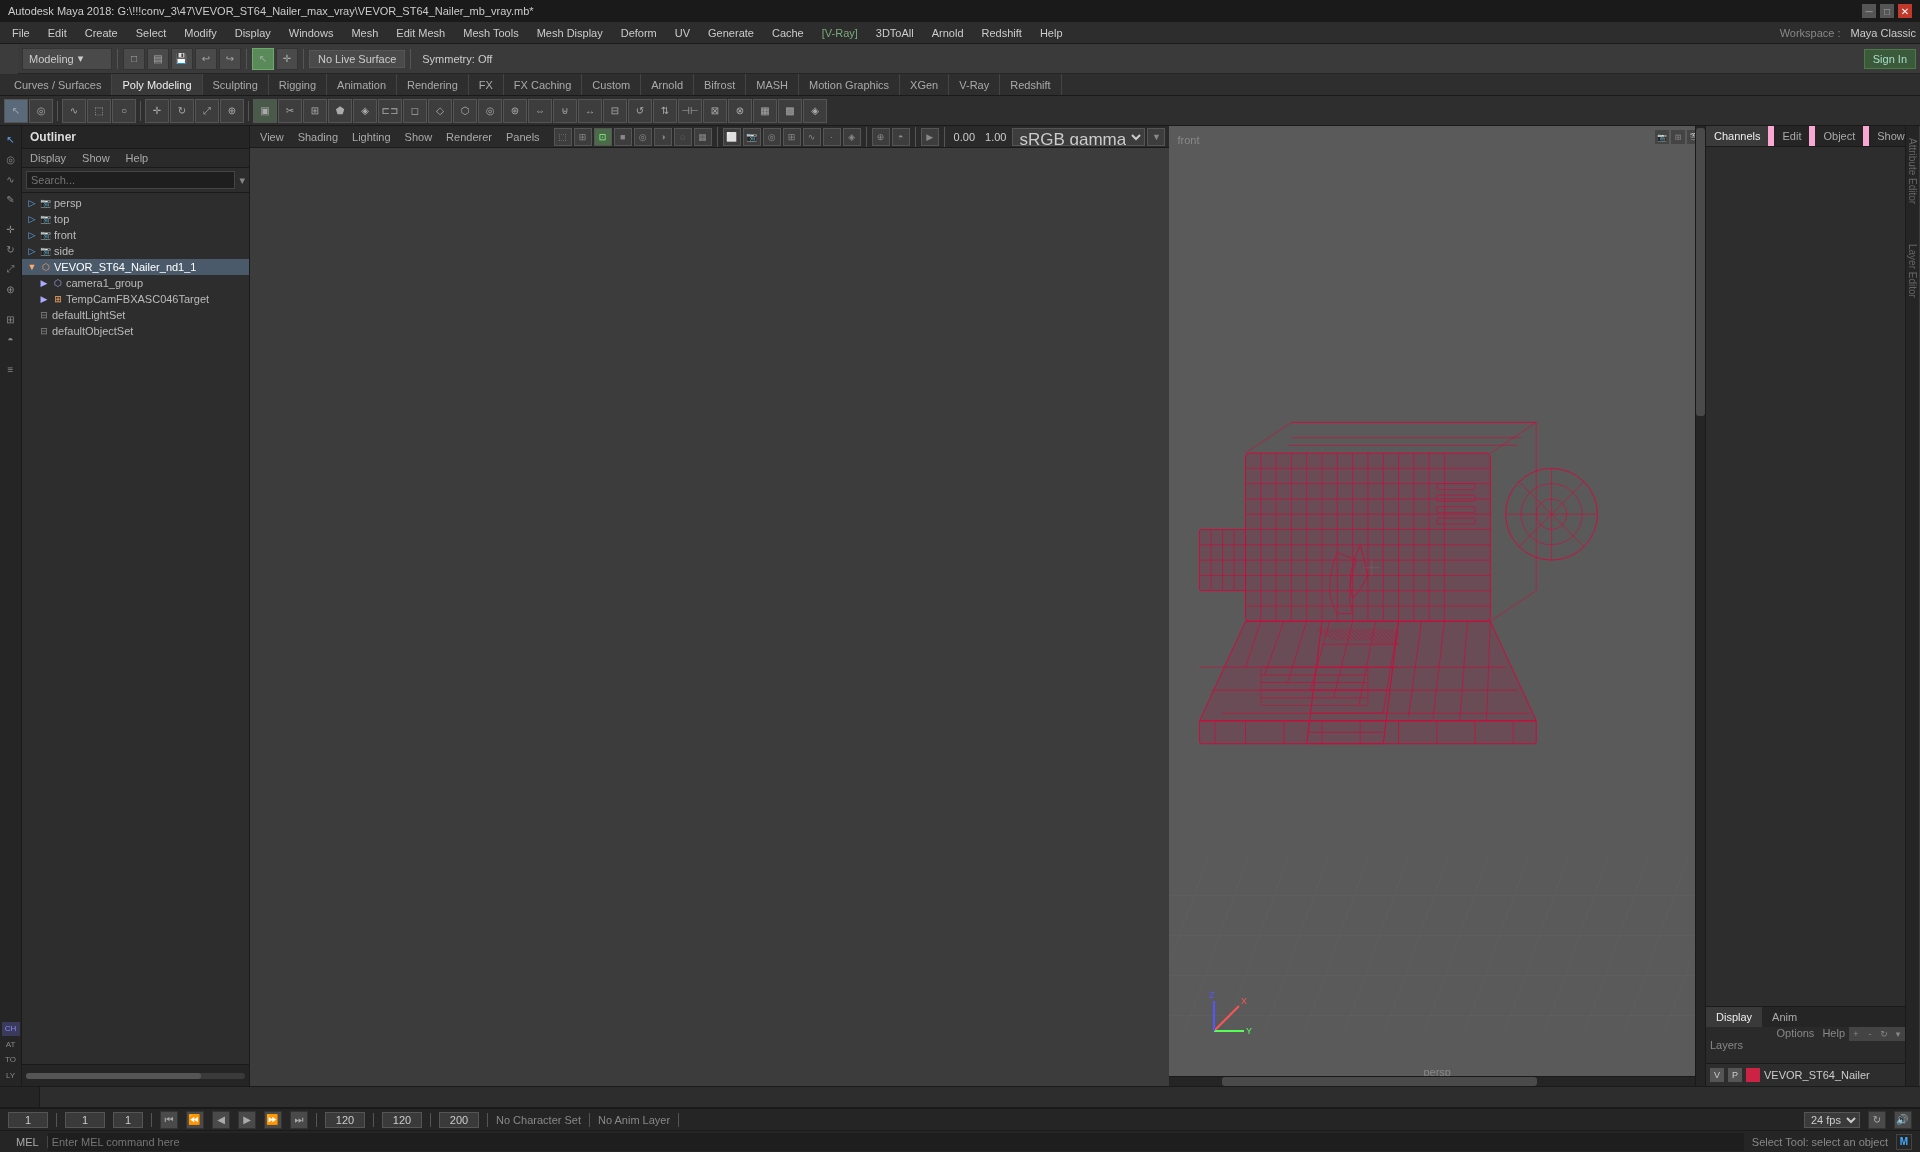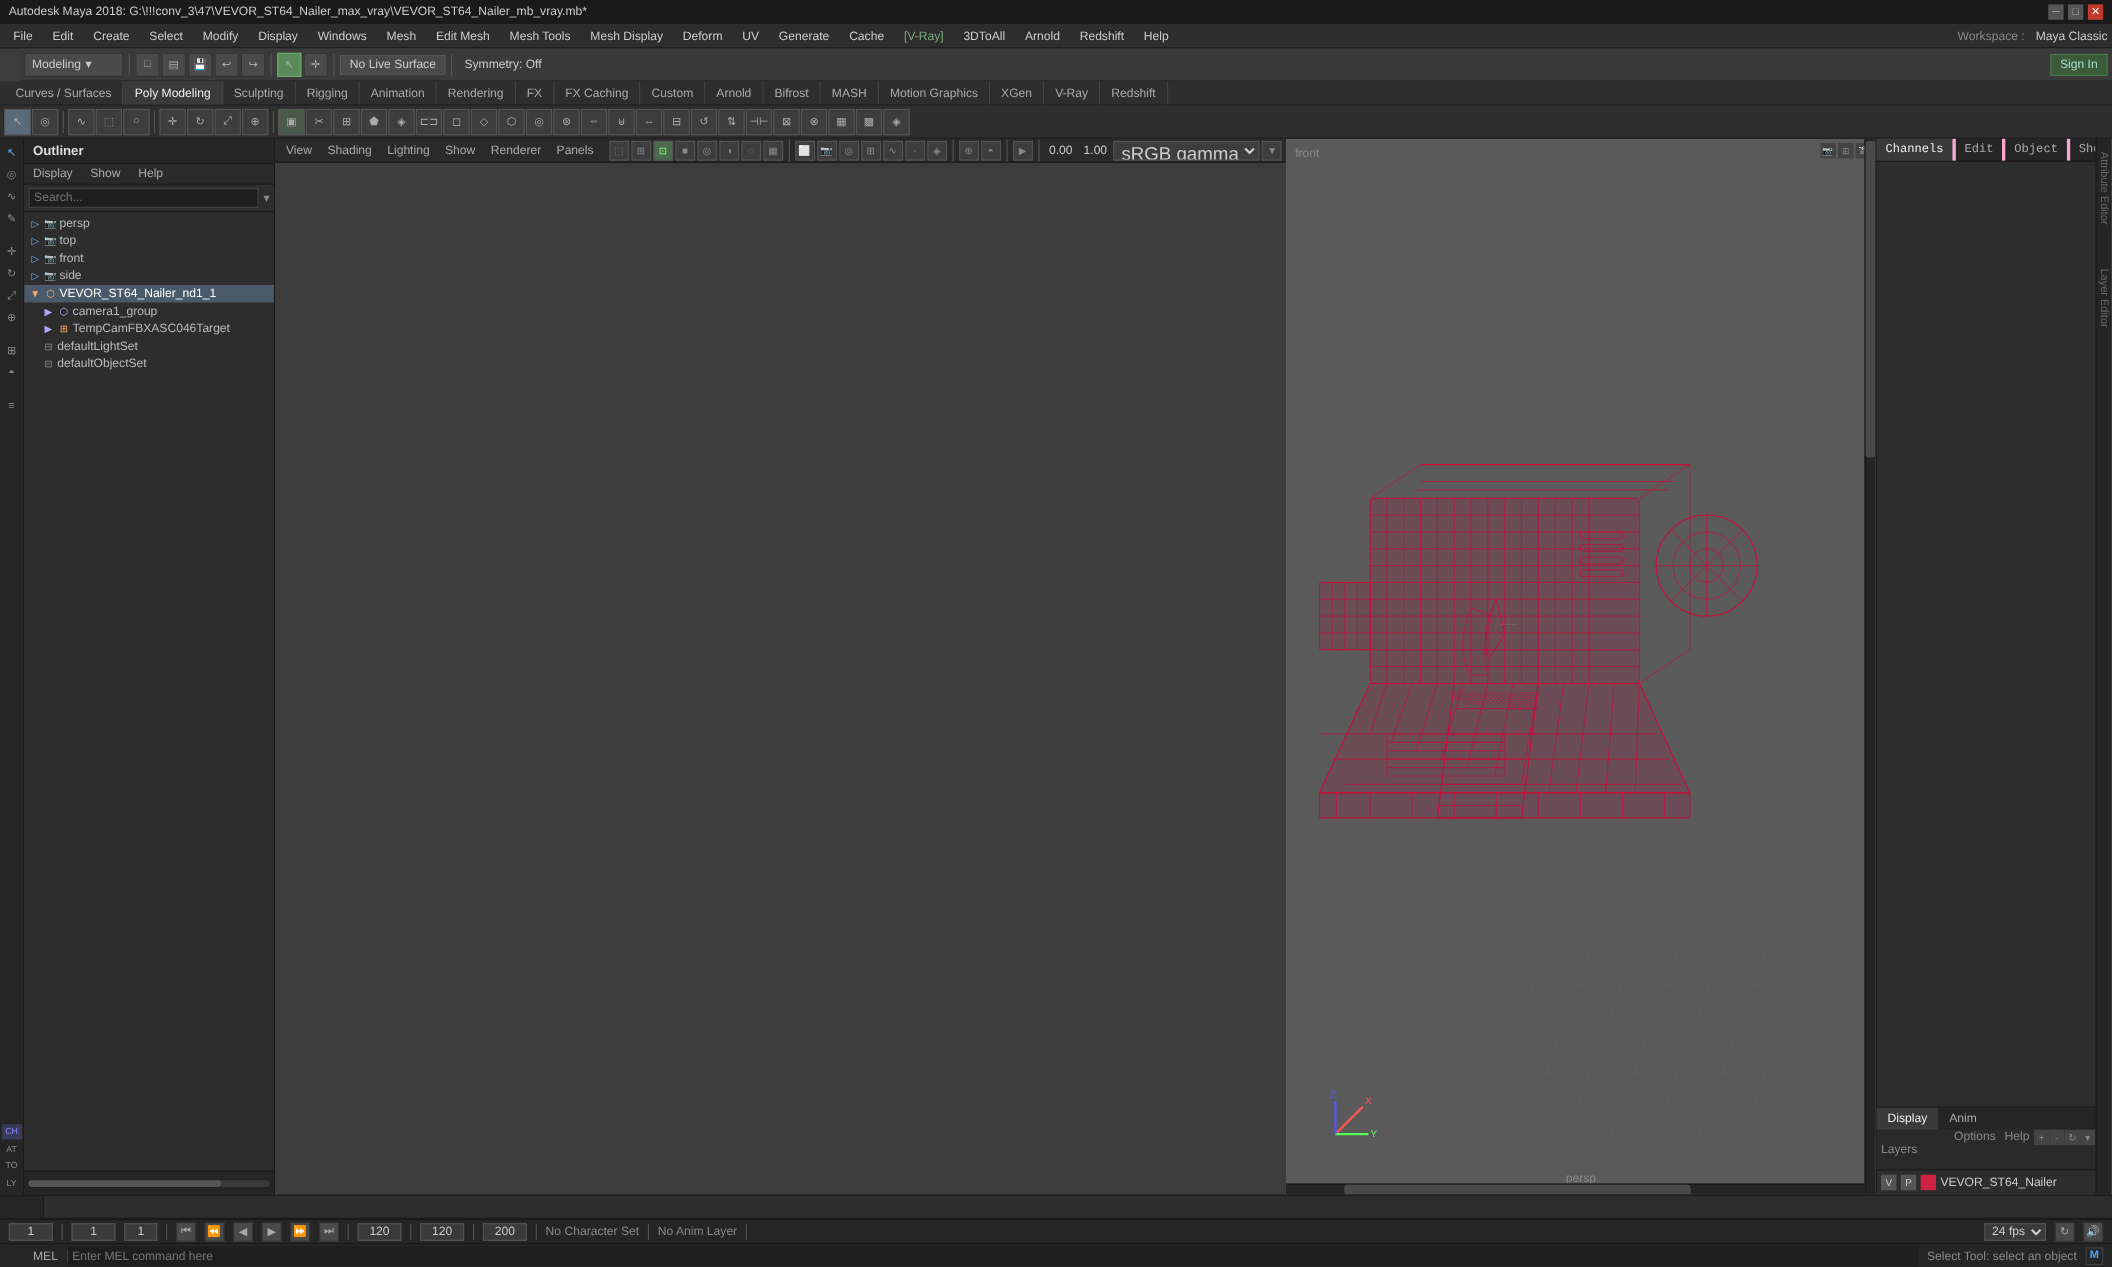--- a/index.html
+++ b/index.html
@@ -310,22 +310,21 @@
     #right-panel-tabs {
       display: flex;
       background: #252525;
       border-bottom: 1px solid #1a1a1a;
     }
     .right-tab {
       padding: 4px 8px;
       font-size: 11px;
       color: #aaa;
       cursor: pointer;
-      border-right: 3px solid #f9a8d4;
-      font-family: Liberation Mono, monospace;
+      border-right: 6px solid #f9a8d4;
     }
     .right-tab.active { background: #3a3a3a; color: #eee; }
     #right-submenu {
       display: flex;
       background: #2a2a2a;
       border-bottom: 1px solid #1a1a1a;
     }
     #channel-content {
       flex: 1;
       padding: 4px;
@@ -454,21 +453,20 @@
       display: flex;
       align-items: center;
       padding: 0 8px;
       border-top: 1px solid #1a1a1a;
     }
     .status-mel {
       color: #aaa;
       font-size: 11px;
       padding: 0 8px;
       border-right: 1px solid #444;
-      margin-left: 14px;
     }
     .status-input {
       flex: 1;
       background: #1e1e1e;
       border: none;
       color: #ccc;
       font-size: 11px;
       padding: 0 4px;
       height: 18px;
     }

